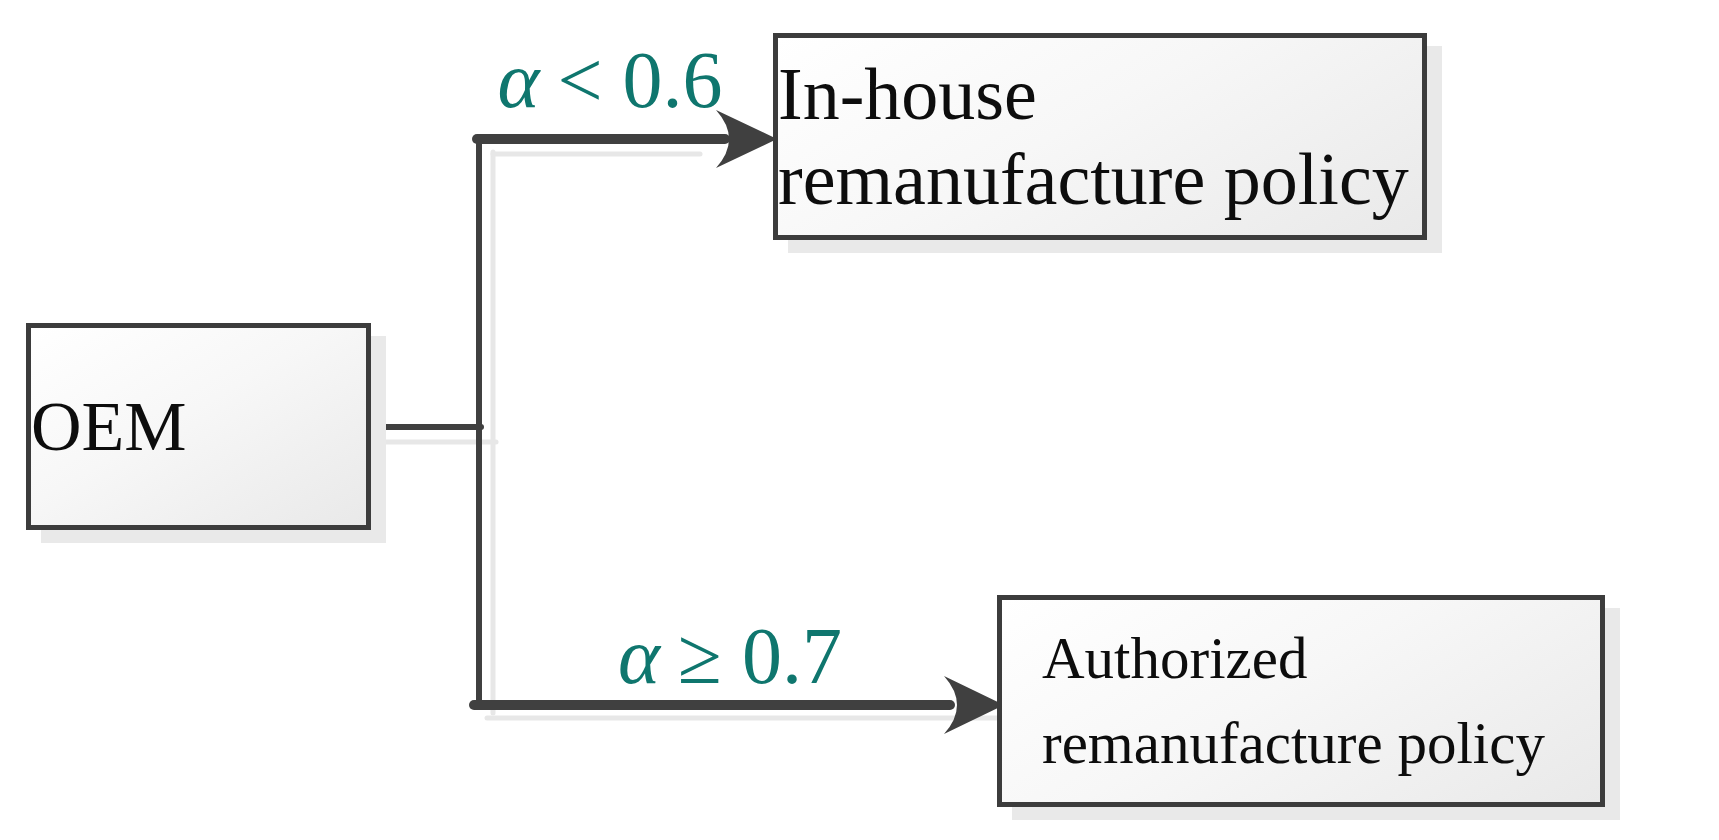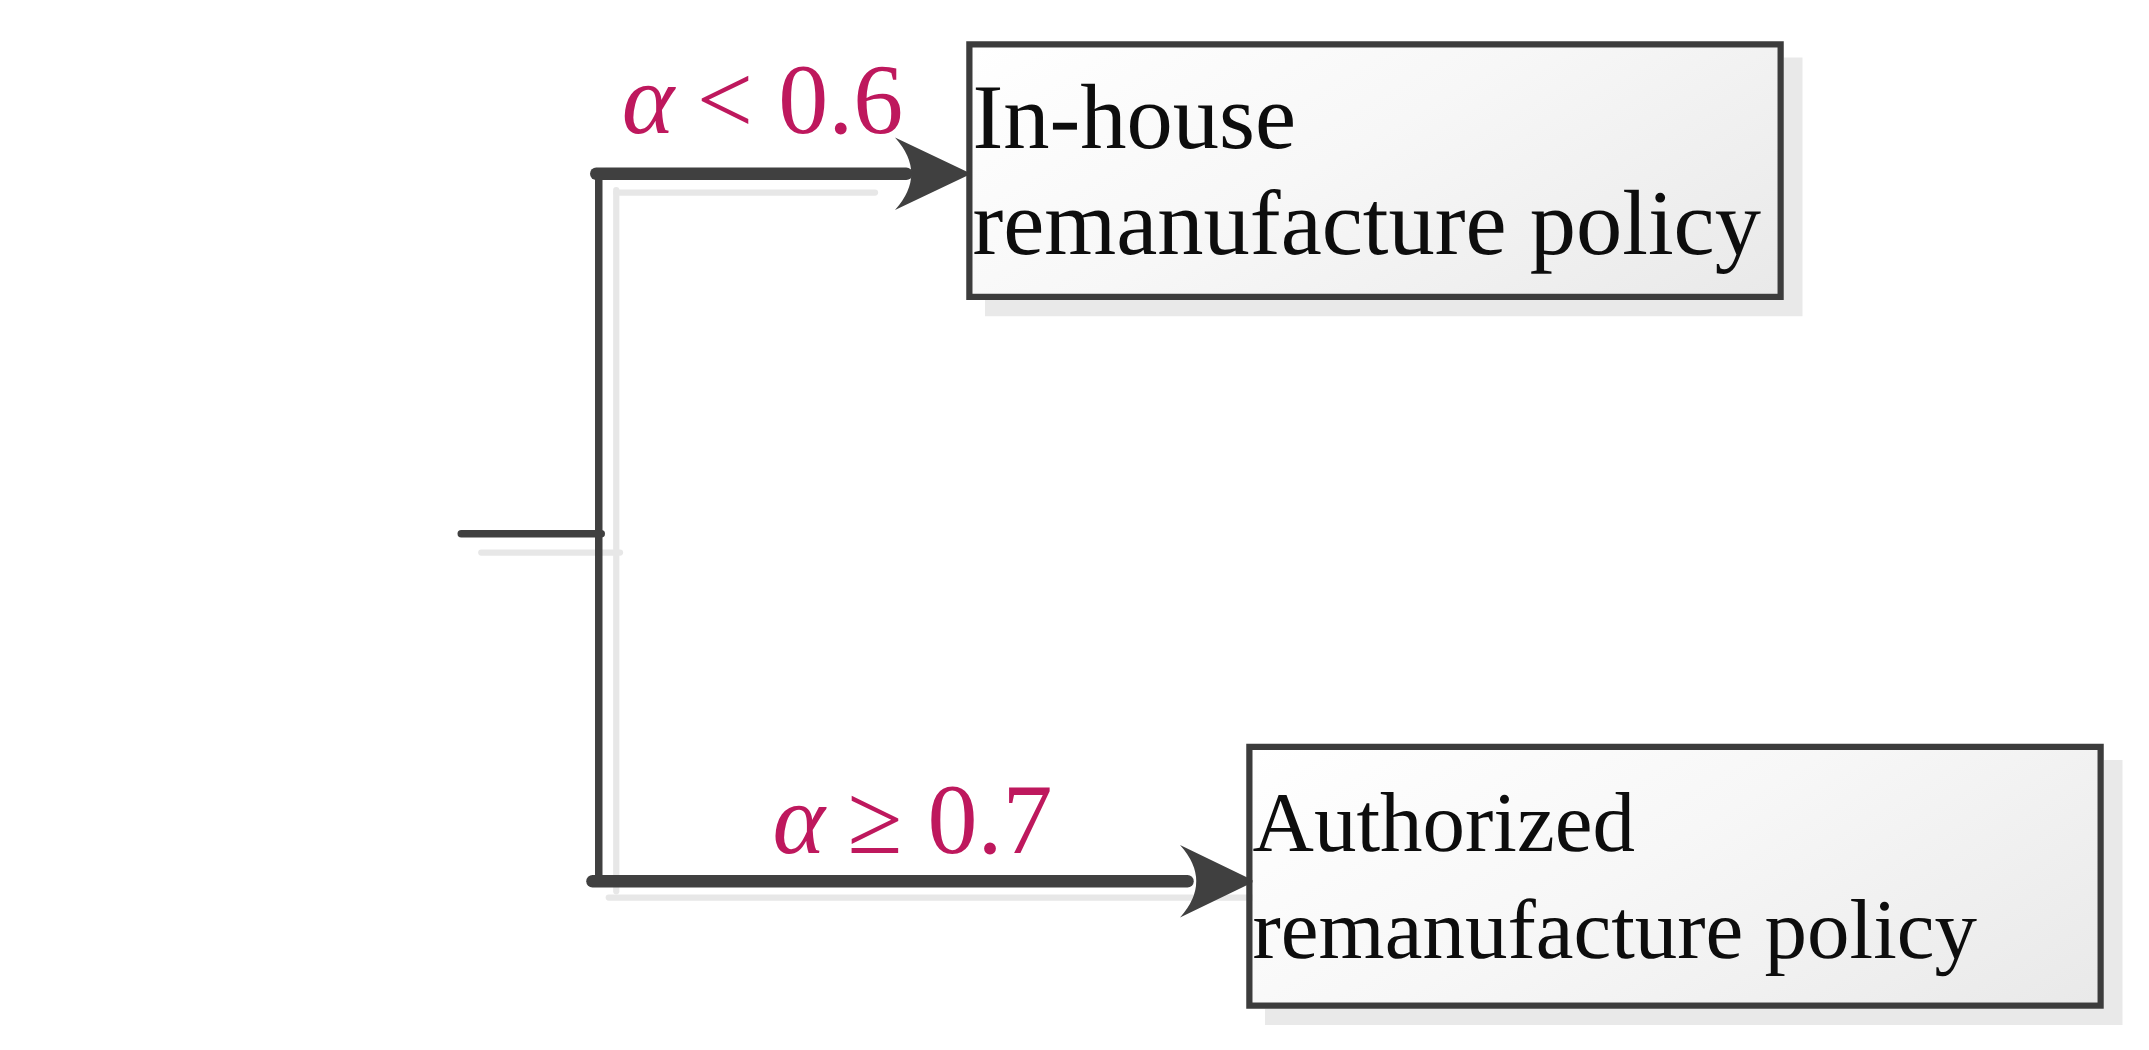--- a/index.html
+++ b/index.html
@@ -17,26 +17,26 @@
     border:5px solid #3c3c3c;
     background:linear-gradient(150deg,#ffffff 0%,#f7f7f7 45%,#e9e9e9 100%);
     box-shadow:15px 13px 0 #e9e9e9;
     display:flex;flex-direction:column;
     align-items:flex-start;justify-content:center;
     color:#0d0d0d;
     text-align:center;
   }
   .node-oem{left:26px;top:323px;width:345px;height:207px;font-size:70px;}
   .node-top{left:773px;top:33px;width:654px;height:207px;font-size:74px;line-height:85px;}
-  .node-bottom{left:997px;top:595px;width:686px;height:212px;font-size:68px;line-height:85px;}
+  .node-bottom{left:997px;top:595px;width:608px;height:212px;font-size:59px;line-height:85px;padding-left:40px;}
   .node-line{white-space:nowrap;}
   .cond{
     position:absolute;
     font-size:80px;
-    color:#be185d;
+    color:#0f766e;
     text-align:center;
     line-height:1.12;
     white-space:nowrap;
   }
   .cond-top{left:450px;top:36px;width:320px;}
   .cond-bottom{left:570px;top:612px;width:320px;font-family:Liberation Serif, serif;}
   .cond .alpha{font-style:italic;}
   .cond .rest{margin-left:18px;}
 </style>
 </head>
@@ -59,20 +59,23 @@
       <path d="M477 139 H725" stroke-width="10"></path>
       <path d="M474 705 H950" stroke-width="10"></path>
     </g>
 
     <g fill="#404040" stroke="none">
       <path d="M777 139 L716 110 Q742 139 716 168 Z"></path>
       <path d="M1004 705 L944 676 Q970 705 944 734 Z"></path>
     </g>
   </svg>
 
+  <div class="node node-oem">
+    <div class="node-line">OEM</div>
+  </div>
 
   <div class="cond cond-top">
     <span class="alpha">α</span><span class="rest">&lt; 0.6</span>
   </div>
 
   <div class="cond cond-bottom">
     <span class="alpha">α</span><span class="rest">≥ 0.7</span>
   </div>
 
   <div class="node node-top">

